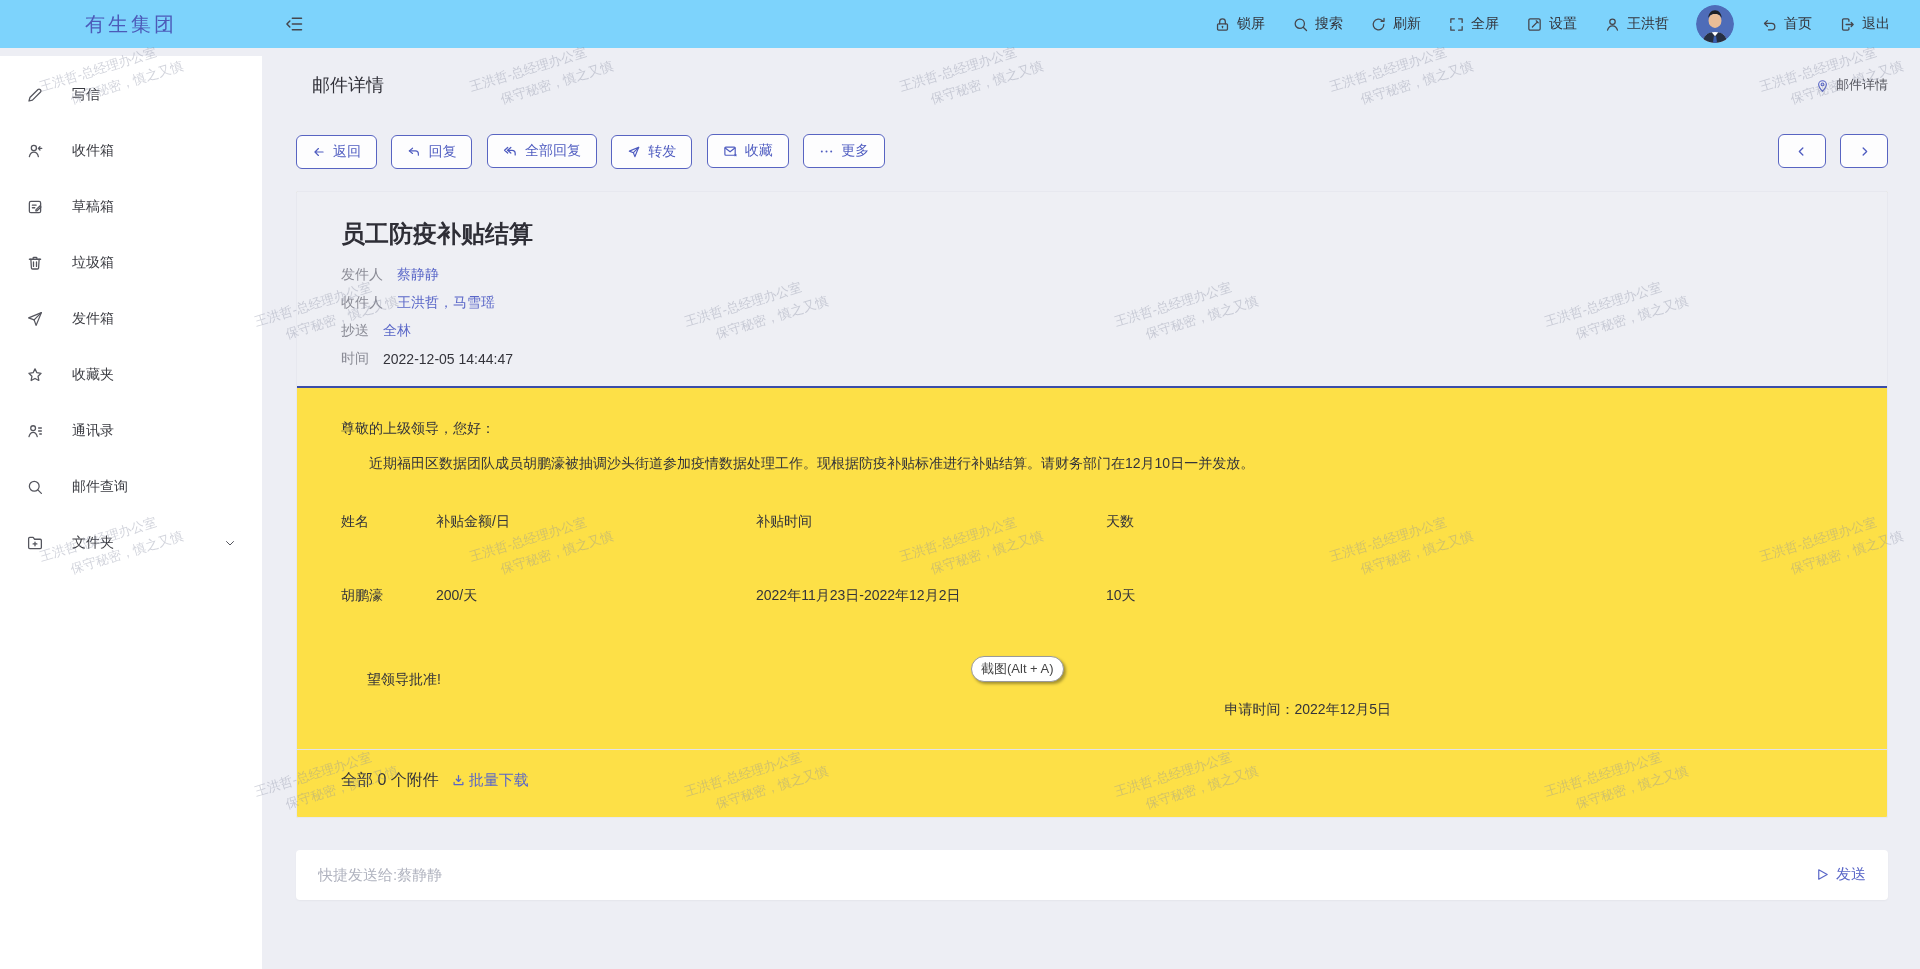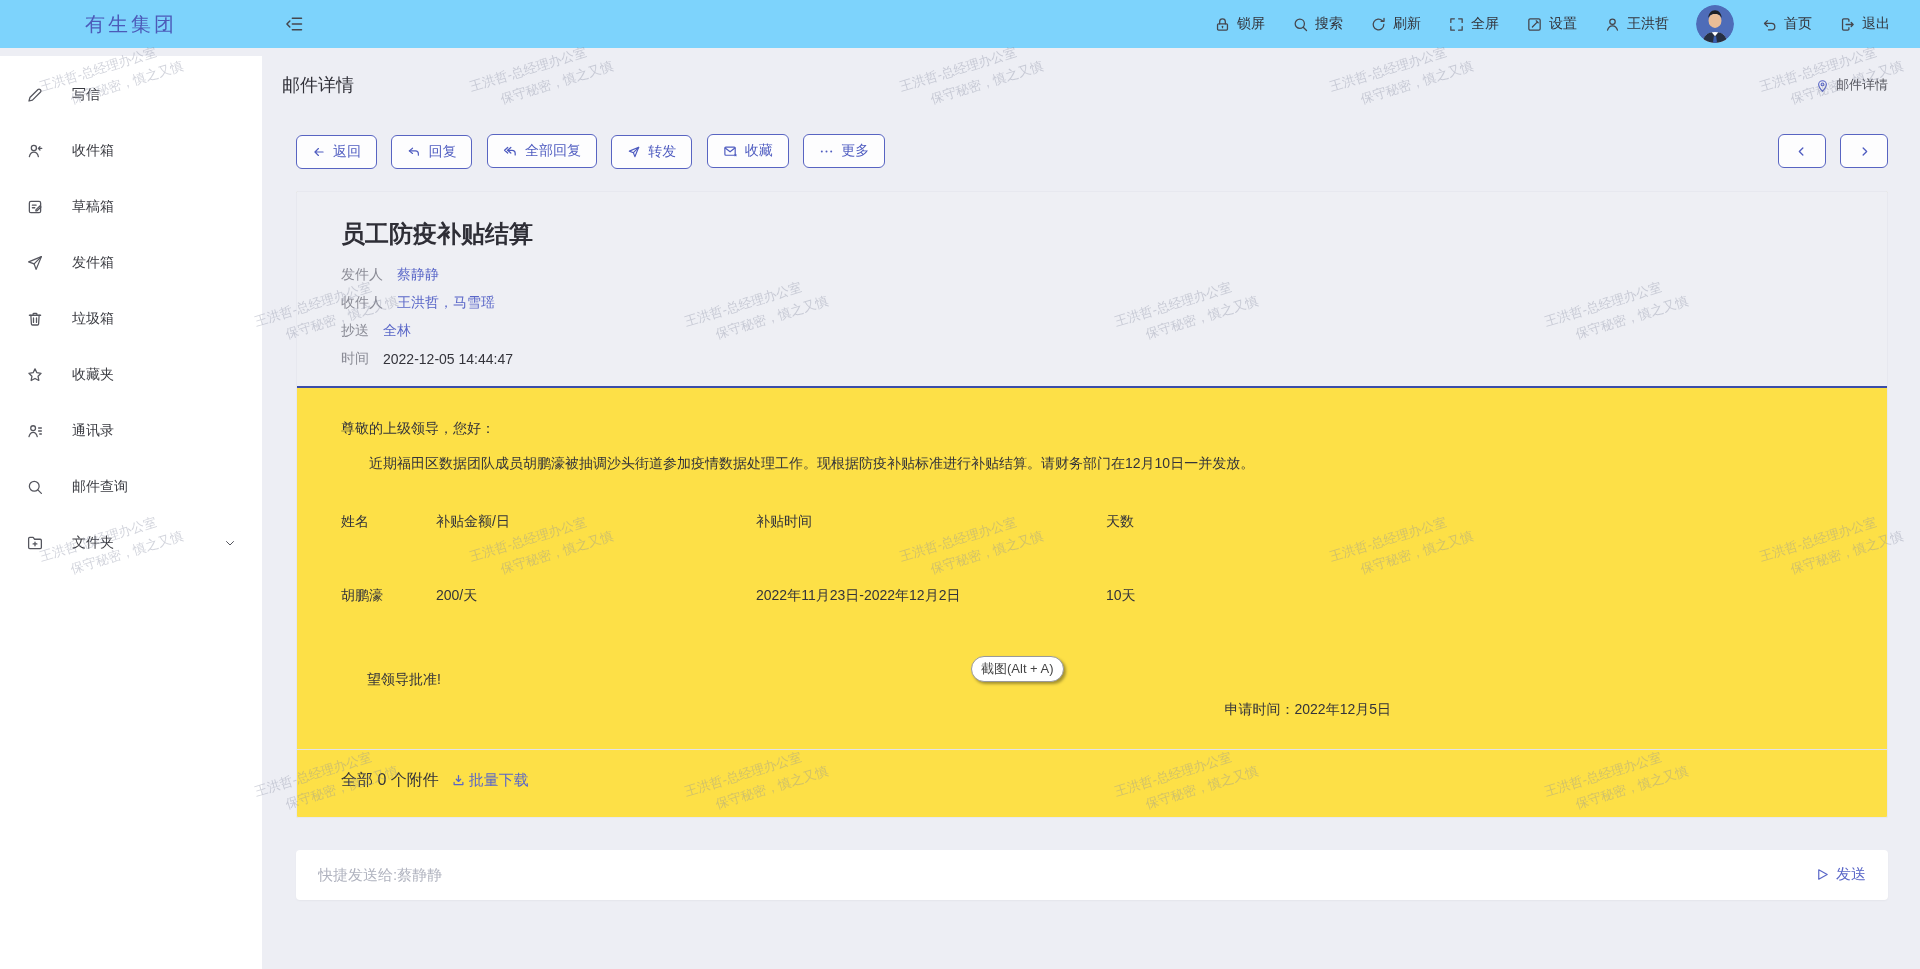--- a/index.html
+++ b/index.html
@@ -24,21 +24,21 @@
   .sidebar { position:fixed; top:56px; left:0; bottom:0; width:262px; background:#fff;
     padding-top:16px; z-index:5; }
   .side-item { height:46px; margin-bottom:10px; display:flex; align-items:center;
     padding:0 26px; gap:28px; font-size:14px; color:#3a3b41; cursor:pointer; }
   .side-item svg { color:#55565e; flex:none; }
   .side-item .chev { margin-left:auto; color:#8a8b94; }
 
   
   .main { position:fixed; top:56px; left:262px; right:0; bottom:0; background:#edeef4; overflow:hidden; }
   .page-head { display:flex; align-items:center; justify-content:space-between;
-    margin:0 32px 0 20px; height:58px; }
+    margin:0 32px 0 50px; height:58px; }
   .page-title { font-size:18px; color:#303038; }
   .crumb { display:flex; align-items:center; gap:6px; font-size:13px; color:#55565e; }
   .crumb svg { color:#5a67c8; }
 
   .actions-row { display:flex; justify-content:space-between; align-items:center;
     margin:20px 32px 0 34px; }
   .btn { height:34px; border:1px solid #5864c2; color:#4f5cc0; background:#fdfdfe;
     border-radius:6px; padding:0 15px; font-size:14px; display:inline-flex;
     align-items:center; gap:7px; margin-right:10px; cursor:pointer; }
   .pg-btn { width:48px; height:34px; border:1px solid #5864c2; color:#4f5cc0;
@@ -186,32 +186,32 @@
   <div class="side-item">
     <svg width="18" height="18" viewBox="0 0 24 24" fill="none" stroke="currentColor" stroke-width="1.7" stroke-linecap="round" stroke-linejoin="round">
         <rect x="4.5" y="4.5" width="15" height="15" rx="2"></rect>
         <path d="M8.5 9.5h5M8.5 13h3.2"></path>
         <path d="M13.2 15.8l5.3-5.3 1.4 1.4-5.3 5.3h-1.4z"></path>
       </svg>
     <span>草稿箱</span>
   </div>
   <div class="side-item">
     <svg width="18" height="18" viewBox="0 0 24 24" fill="none" stroke="currentColor" stroke-width="1.7" stroke-linecap="round" stroke-linejoin="round">
-        <path d="M3.5 10.5L20.5 3.5 13.5 20.5 10.8 13.2 3.5 10.5z"></path>
-        <path d="M10.8 13.2L20.5 3.5"></path>
-      </svg>
-    <span>发件箱</span>
-  </div>
-  <div class="side-item">
-    <svg width="18" height="18" viewBox="0 0 24 24" fill="none" stroke="currentColor" stroke-width="1.7" stroke-linecap="round" stroke-linejoin="round">
         <path d="M4.5 7h15M9.5 7V5.4a1 1 0 0 1 1-1h3a1 1 0 0 1 1 1V7"></path>
         <path d="M6.5 7l.7 11.6a1.5 1.5 0 0 0 1.5 1.4h6.6a1.5 1.5 0 0 0 1.5-1.4L17.5 7"></path>
         <path d="M10 10.5v6M14 10.5v6"></path>
       </svg>
     <span>垃圾箱</span>
+  </div>
+  <div class="side-item">
+    <svg width="18" height="18" viewBox="0 0 24 24" fill="none" stroke="currentColor" stroke-width="1.7" stroke-linecap="round" stroke-linejoin="round">
+        <path d="M3.5 10.5L20.5 3.5 13.5 20.5 10.8 13.2 3.5 10.5z"></path>
+        <path d="M10.8 13.2L20.5 3.5"></path>
+      </svg>
+    <span>发件箱</span>
   </div>
   <div class="side-item">
     <svg width="18" height="18" viewBox="0 0 24 24" fill="none" stroke="currentColor" stroke-width="1.7" stroke-linecap="round" stroke-linejoin="round">
         <path d="M12 3.8l2.5 5.1 5.6.8-4 4 1 5.6-5.1-2.7-5.1 2.7 1-5.6-4-4 5.6-.8z"></path>
       </svg>
     <span>收藏夹</span>
   </div>
   <div class="side-item">
     <svg width="18" height="18" viewBox="0 0 24 24" fill="none" stroke="currentColor" stroke-width="1.7" stroke-linecap="round" stroke-linejoin="round">
         <circle cx="9.5" cy="8.2" r="3.2"></circle>

